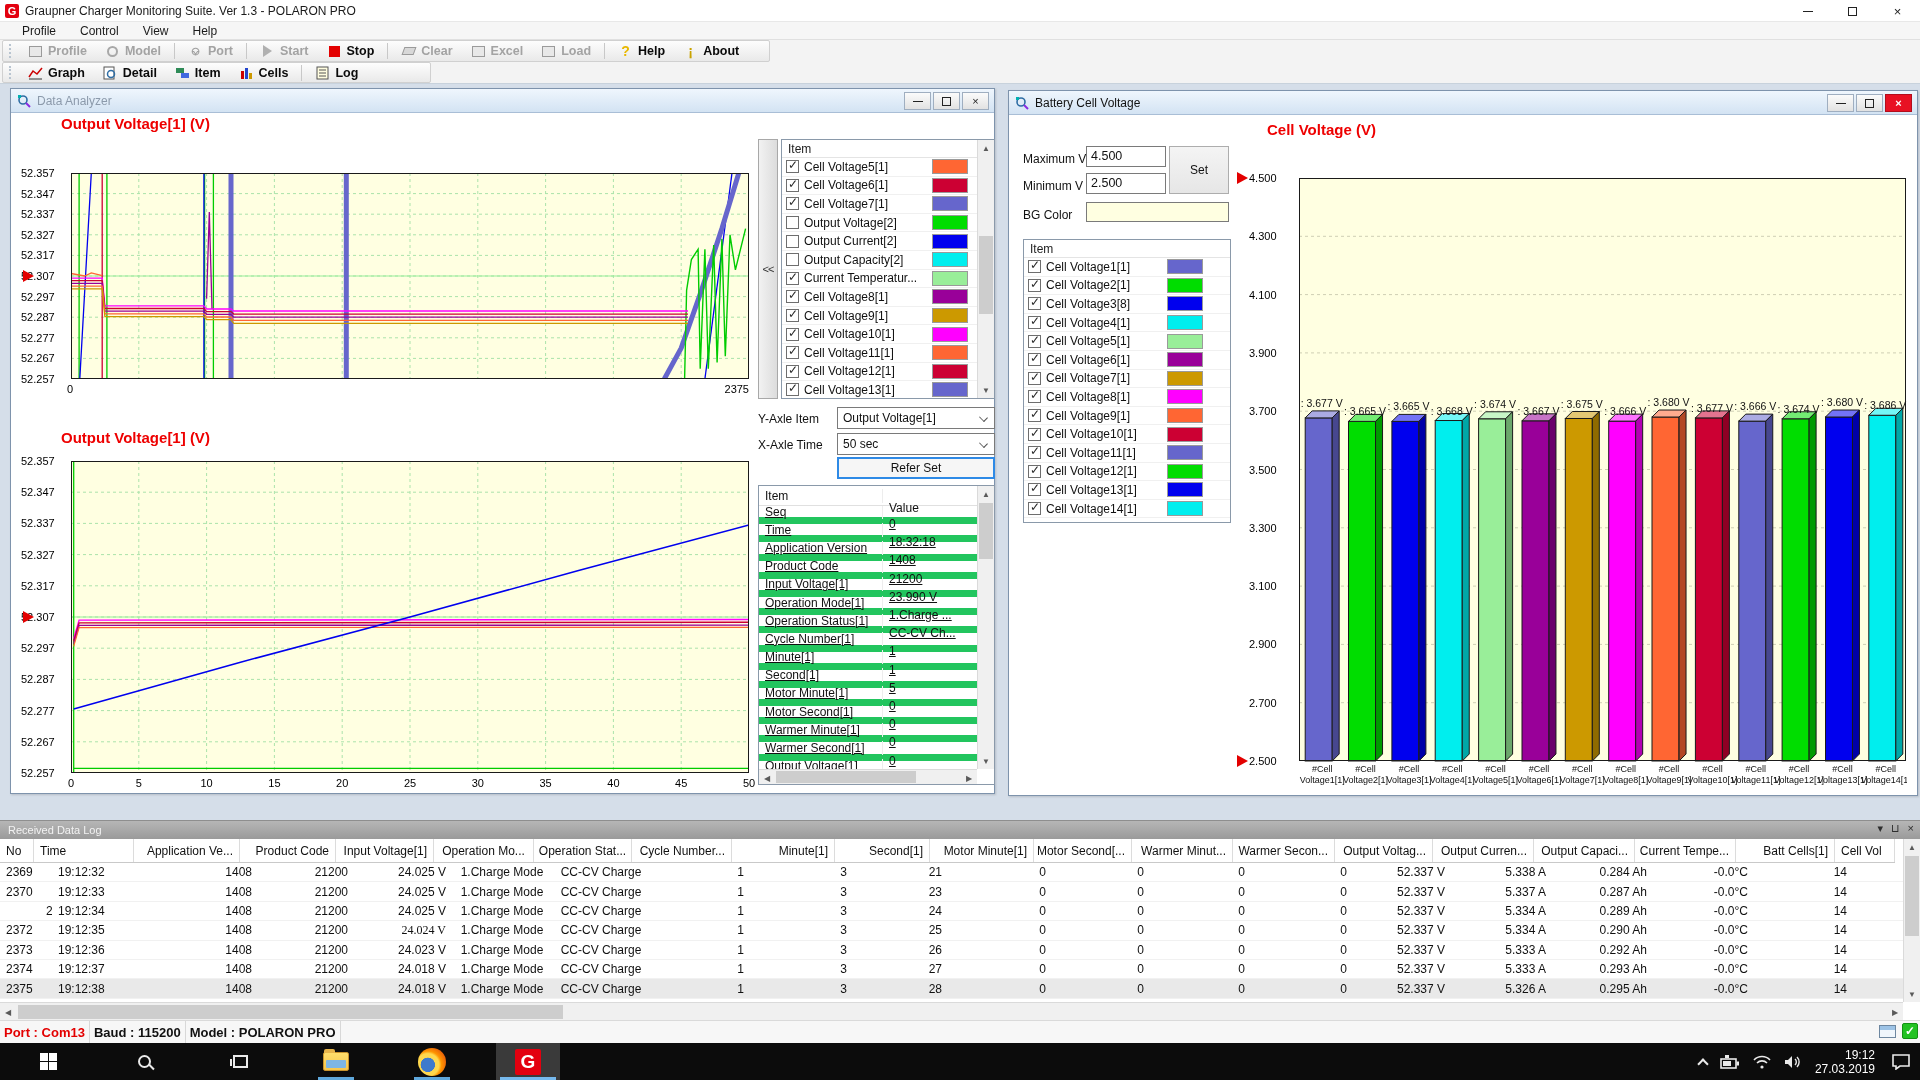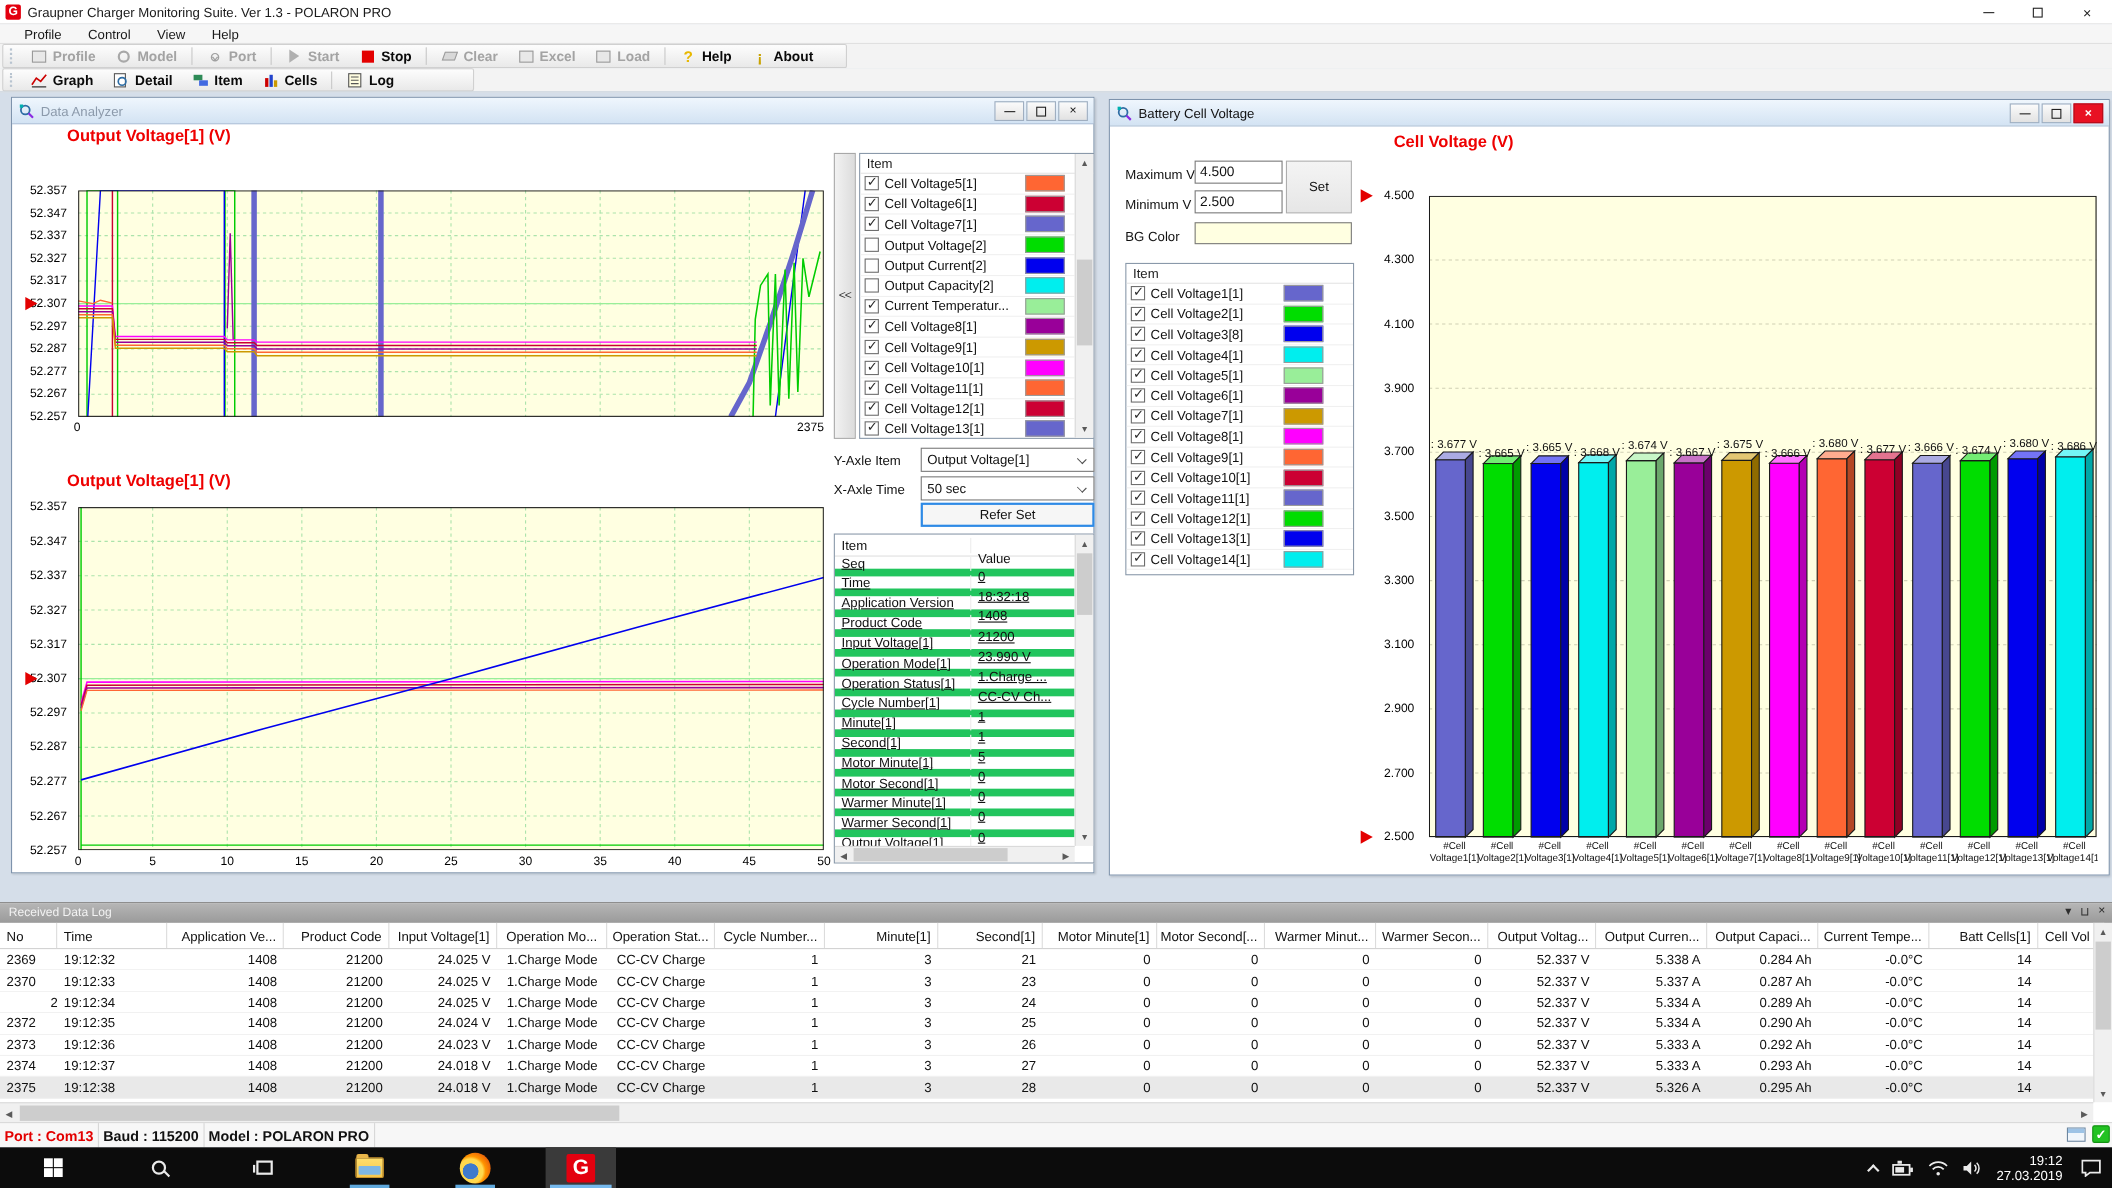--- a/index.html
+++ b/index.html
@@ -40,21 +40,21 @@
   .mdi-titlebar{position:absolute;left:0;top:0;right:0;height:24px;background:linear-gradient(#EFF6FD,#D3E3F3);border-bottom:1px solid #A9BED6;display:flex;align-items:center;padding-left:6px;}
   .mdi-title{font-size:12px;margin-left:6px;}
   .mdi-title.inactive{color:#8C9AAB;}
   .mdi-title.active{color:#121212;}
   .mdi-btns{position:absolute;right:5px;top:3px;display:flex;gap:2px;}
   .mdi-btn{width:27px;height:18px;background:linear-gradient(#FBFBFB,#E2E2E2);border:1px solid #9FAEC0;display:flex;align-items:center;justify-content:center;font-size:11px;color:#222;}
   .mdi-btn.close-red{background:#E81123;border-color:#B20E1C;color:#fff;font-weight:700;}
 
   .chart-title{position:absolute;color:#EE0000;font-weight:700;font-size:15px;}
   .plot{position:absolute;}
-  .ytick{position:absolute;right:0;width:46px;text-align:center;font-size:11px;color:#000;}
+  .ytick{position:absolute;right:0;width:46px;text-align:left;font-size:11px;color:#000;}
   .xtick{position:absolute;font-size:11px;color:#000;text-align:center;}
   .red-arrow{position:absolute;width:0;height:0;border-left:11px solid #E30000;border-top:6px solid transparent;border-bottom:6px solid transparent;}
 
   .collapse-btn{position:absolute;background:linear-gradient(90deg,#F2F2F2,#DCDCDC);border:1px solid #A8A8A8;display:flex;align-items:center;justify-content:center;font-size:11px;color:#333;letter-spacing:-1px;}
 
   .itemlist{position:absolute;background:#fff;border:1px solid #8A99AA;font-size:12px;overflow:hidden;}
   .il-head{height:18px;border-bottom:1px solid #E4E4E4;display:flex;align-items:center;padding-left:6px;color:#222;}
   .il-row{display:flex;align-items:center;height:18.6px;border-bottom:1px solid #F0F0F0;padding-left:4px;position:relative;}
   .cbx{width:13px;height:13px;border:1px solid #6E6E6E;background:#fff;margin-right:5px;flex:0 0 13px;position:relative;}
   .cbx.on:after{content:"\2713";position:absolute;left:1px;top:-3px;font-size:12px;color:#2B2B2B;}
@@ -796,21 +796,21 @@
   <div class="logpanel">
     <div class="log-titlebar">
       <span>Received Data Log</span>
       <div class="log-tbtns">
         <span>▾</span>
         <span style="transform:rotate(180deg);display:inline-block;">⊓</span>
         <span>×</span>
       </div>
     </div>
     <div class="log-head" id="log-head">
-        <div class="log-hcell" style="width: 52px; justify-content: flex-start;">No</div>
+        <div class="log-hcell" style="width: 34px; justify-content: flex-start;">No</div>
         <div class="log-hcell" style="width: 100px; justify-content: flex-start;">Time</div>
         <div class="log-hcell" style="width: 106px; justify-content: flex-end;">Application Ve...</div>
         <div class="log-hcell" style="width: 96px; justify-content: flex-end;">Product Code</div>
         <div class="log-hcell" style="width: 98px; justify-content: flex-end;">Input Voltage[1]</div>
         <div class="log-hcell" style="width: 100px; justify-content: center;">Operation Mo...</div>
         <div class="log-hcell" style="width: 98px; justify-content: center;">Operation Stat...</div>
         <div class="log-hcell" style="width: 100px; justify-content: flex-end;">Cycle Number...</div>
         <div class="log-hcell" style="width: 103px; justify-content: flex-end;">Minute[1]</div>
         <div class="log-hcell" style="width: 95px; justify-content: flex-end;">Second[1]</div>
         <div class="log-hcell" style="width: 104px; justify-content: flex-end;">Motor Minute[1]</div>
@@ -889,21 +889,21 @@
           <div class="log-cell" style="width: 101px; justify-content: flex-end;">0.289 Ah</div>
           <div class="log-cell" style="width: 101px; justify-content: flex-end;">-0.0°C</div>
           <div class="log-cell" style="width: 99px; justify-content: flex-end;">14</div>
           <div class="log-cell" style="width: 60px; justify-content: flex-start;"></div>
         </div>
         <div class="log-row">
           <div class="log-cell" style="width: 52px; justify-content: flex-start;">2372</div>
           <div class="log-cell" style="width: 100px; justify-content: flex-start;">19:12:35</div>
           <div class="log-cell" style="width: 106px; justify-content: flex-end;">1408</div>
           <div class="log-cell" style="width: 96px; justify-content: flex-end;">21200</div>
-          <div class="log-cell" style="width: 98px; justify-content: flex-end;">24.024 V</div>
+          <div class="log-cell" style="width: 98px; justify-content: flex-end; font-family: Liberation Serif, serif;">24.024 V</div>
           <div class="log-cell" style="width: 100px; justify-content: center;">1.Charge Mode</div>
           <div class="log-cell" style="width: 98px; justify-content: center;">CC-CV Charge</div>
           <div class="log-cell" style="width: 100px; justify-content: flex-end;">1</div>
           <div class="log-cell" style="width: 103px; justify-content: flex-end;">3</div>
           <div class="log-cell" style="width: 95px; justify-content: flex-end;">25</div>
           <div class="log-cell" style="width: 104px; justify-content: flex-end;">0</div>
           <div class="log-cell" style="width: 98px; justify-content: flex-end;">0</div>
           <div class="log-cell" style="width: 101px; justify-content: flex-end;">0</div>
           <div class="log-cell" style="width: 102px; justify-content: flex-end;">0</div>
           <div class="log-cell" style="width: 98px; justify-content: flex-end;">52.337 V</div>

